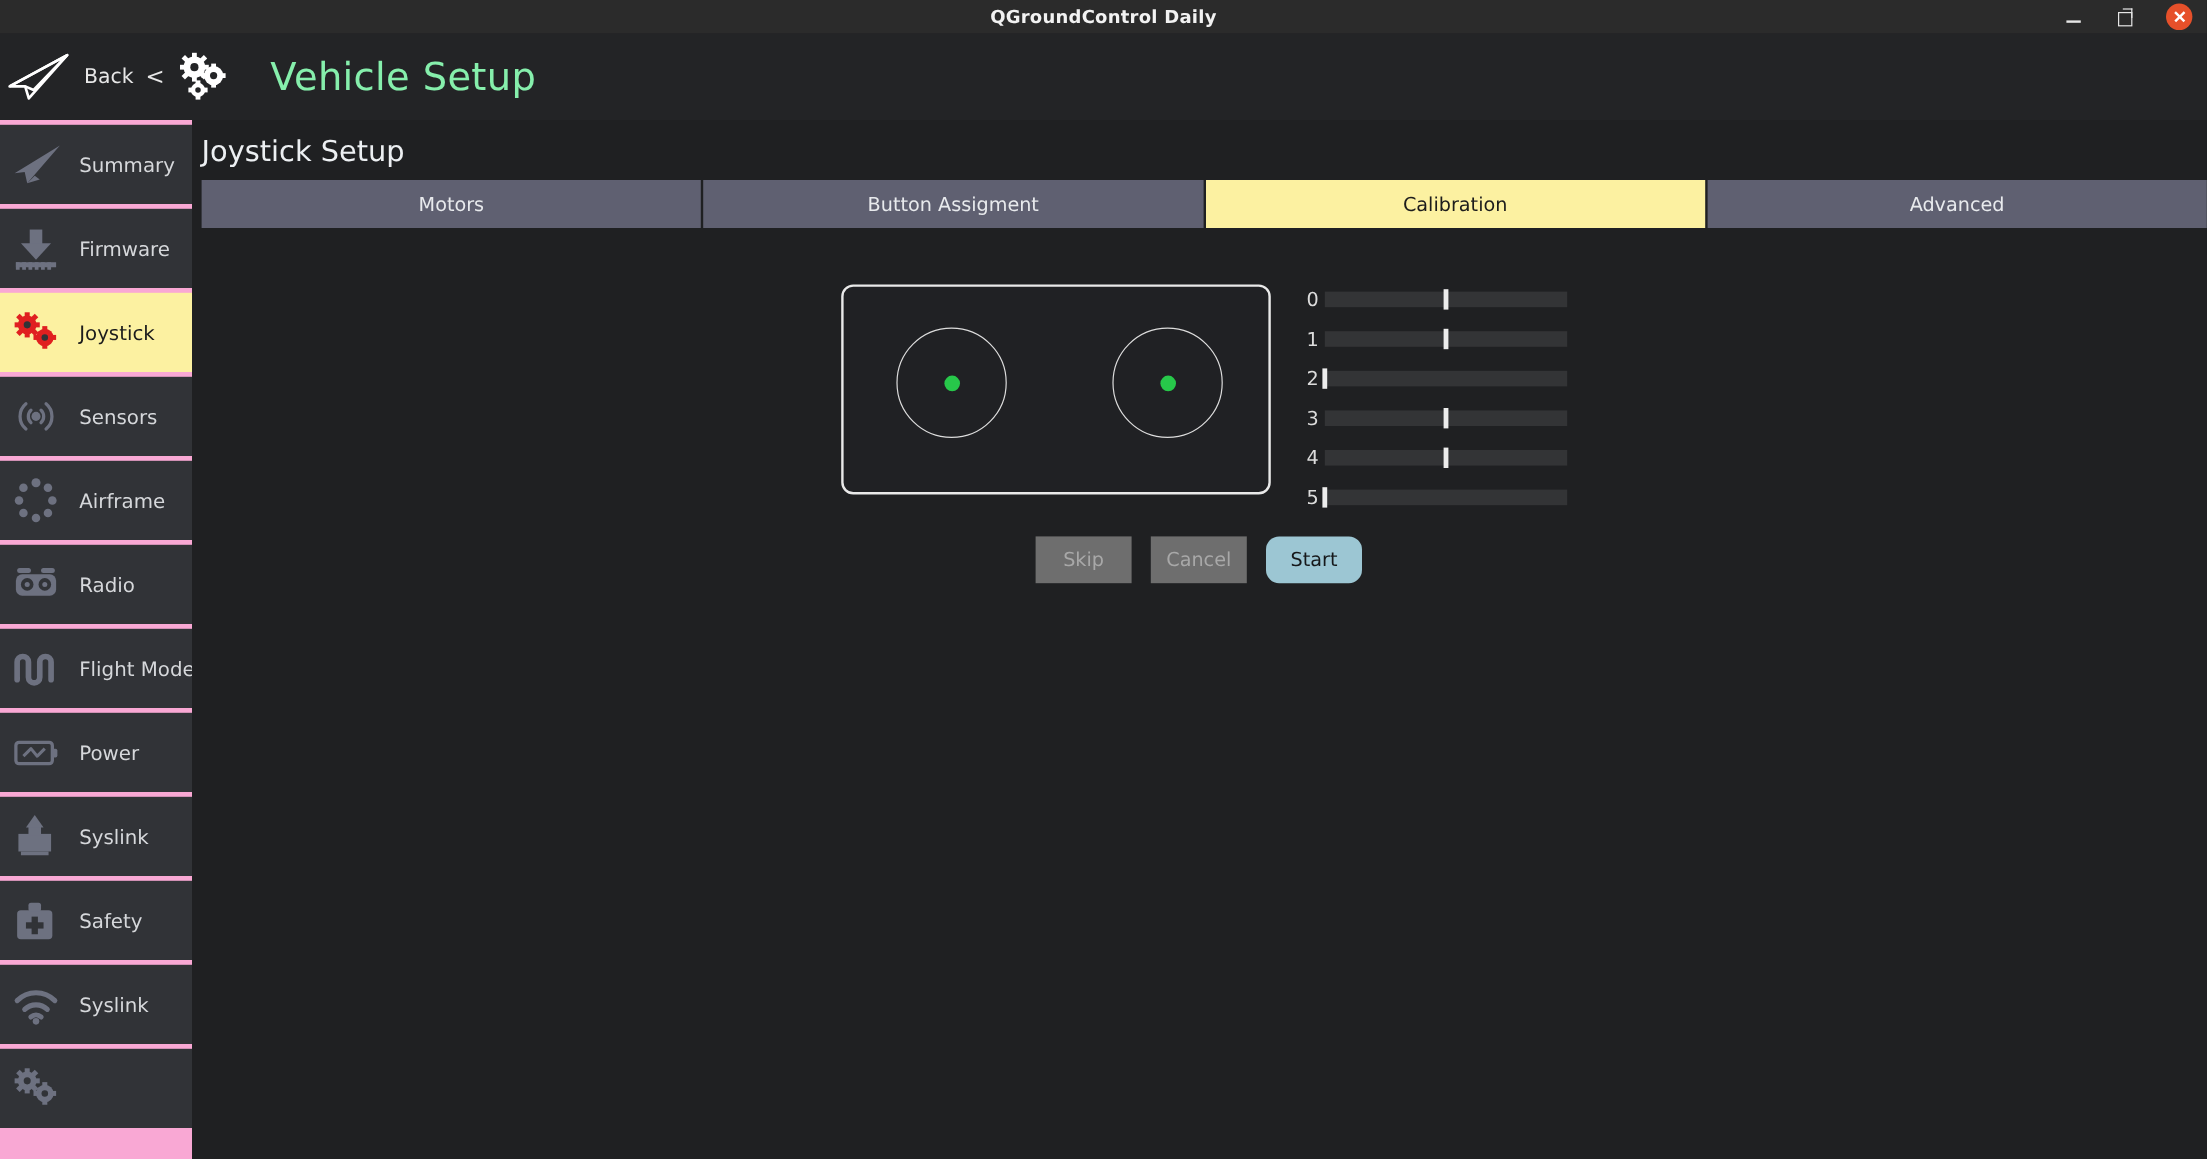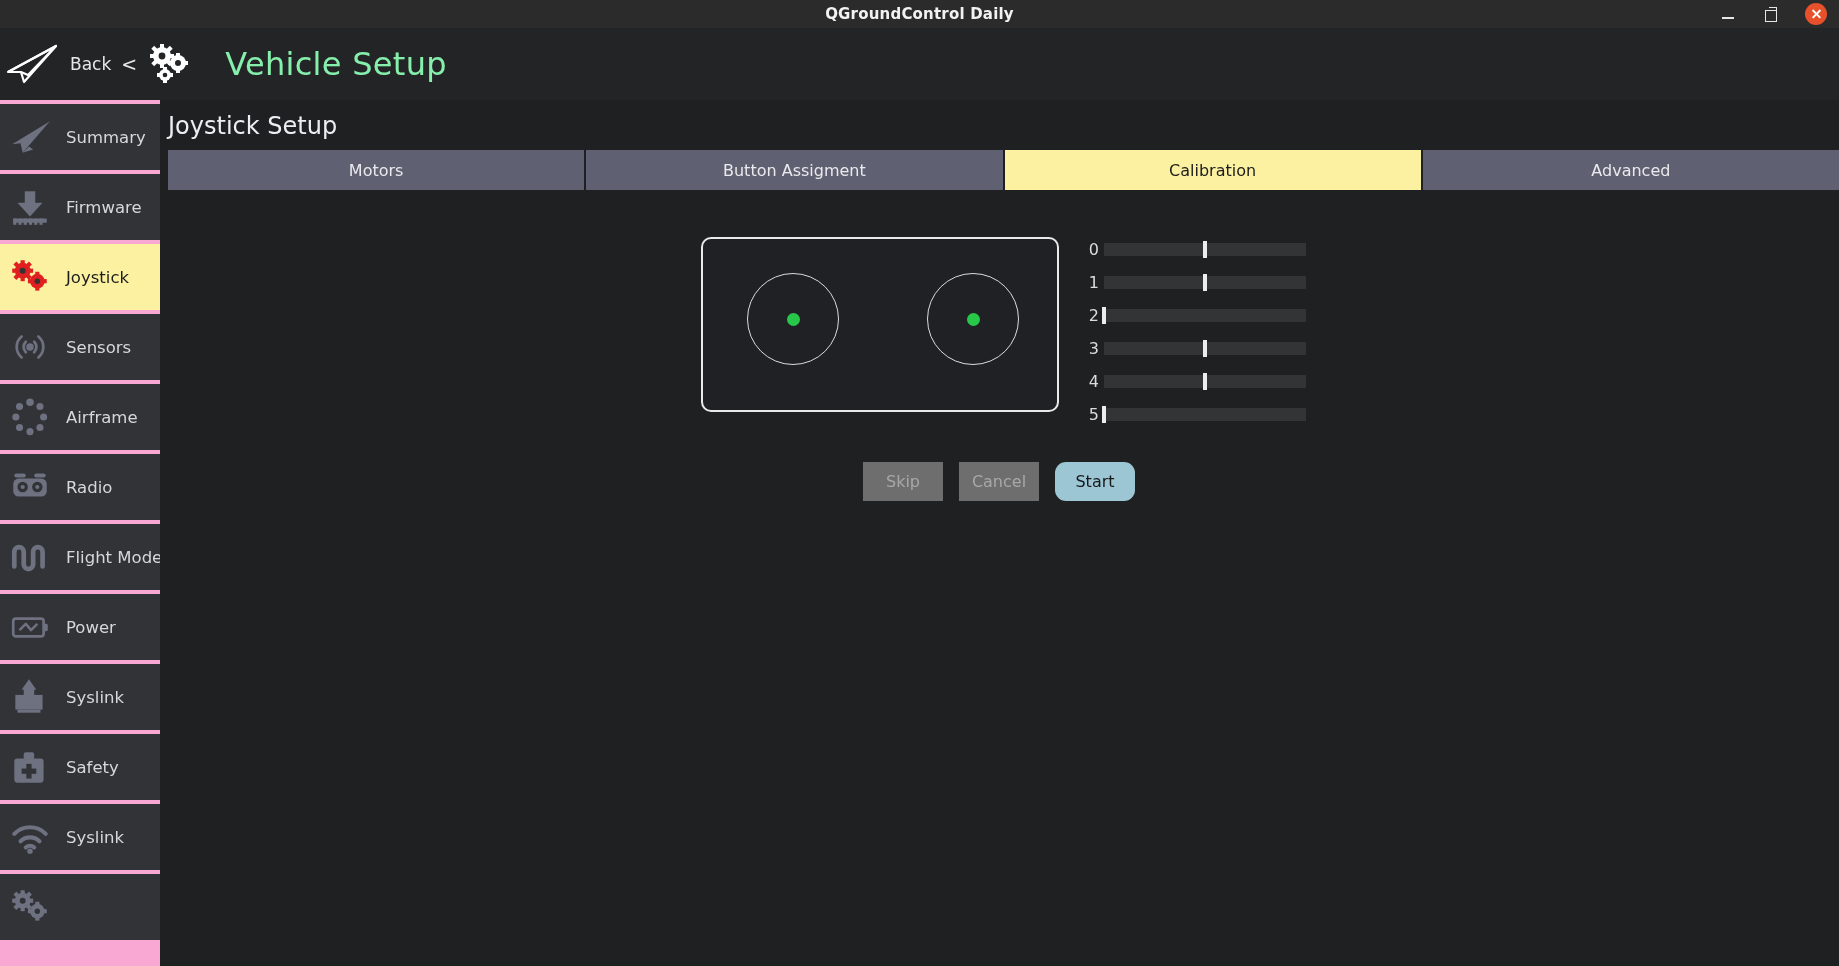--- a/index.html
+++ b/index.html
@@ -146,21 +146,21 @@
     position: relative; flex: 1 1 auto; height: 13px;
     background: #333436;
   }
   .axis-ind {
     position: absolute; top: -2px; width: 4px; height: 17px;
     background: #ededed;
   }
 
   
   #buttons {
-    position: absolute; left: 863px; top: 462px;
+    position: absolute; left: 863px; top: 447px;
     display: flex; gap: 16px;
   }
   .act-btn {
     width: 80px; height: 39px; border: none;
     font-size: 16px; font-family: inherit;
     display: flex; align-items: center; justify-content: center;
   }
   .act-btn.disabled { background: #6e6e6e; color: #a8a8a8; }
   .act-btn.primary  { background: #9cc6d3; color: #16181a; border-radius: 11px; }
 </style>

